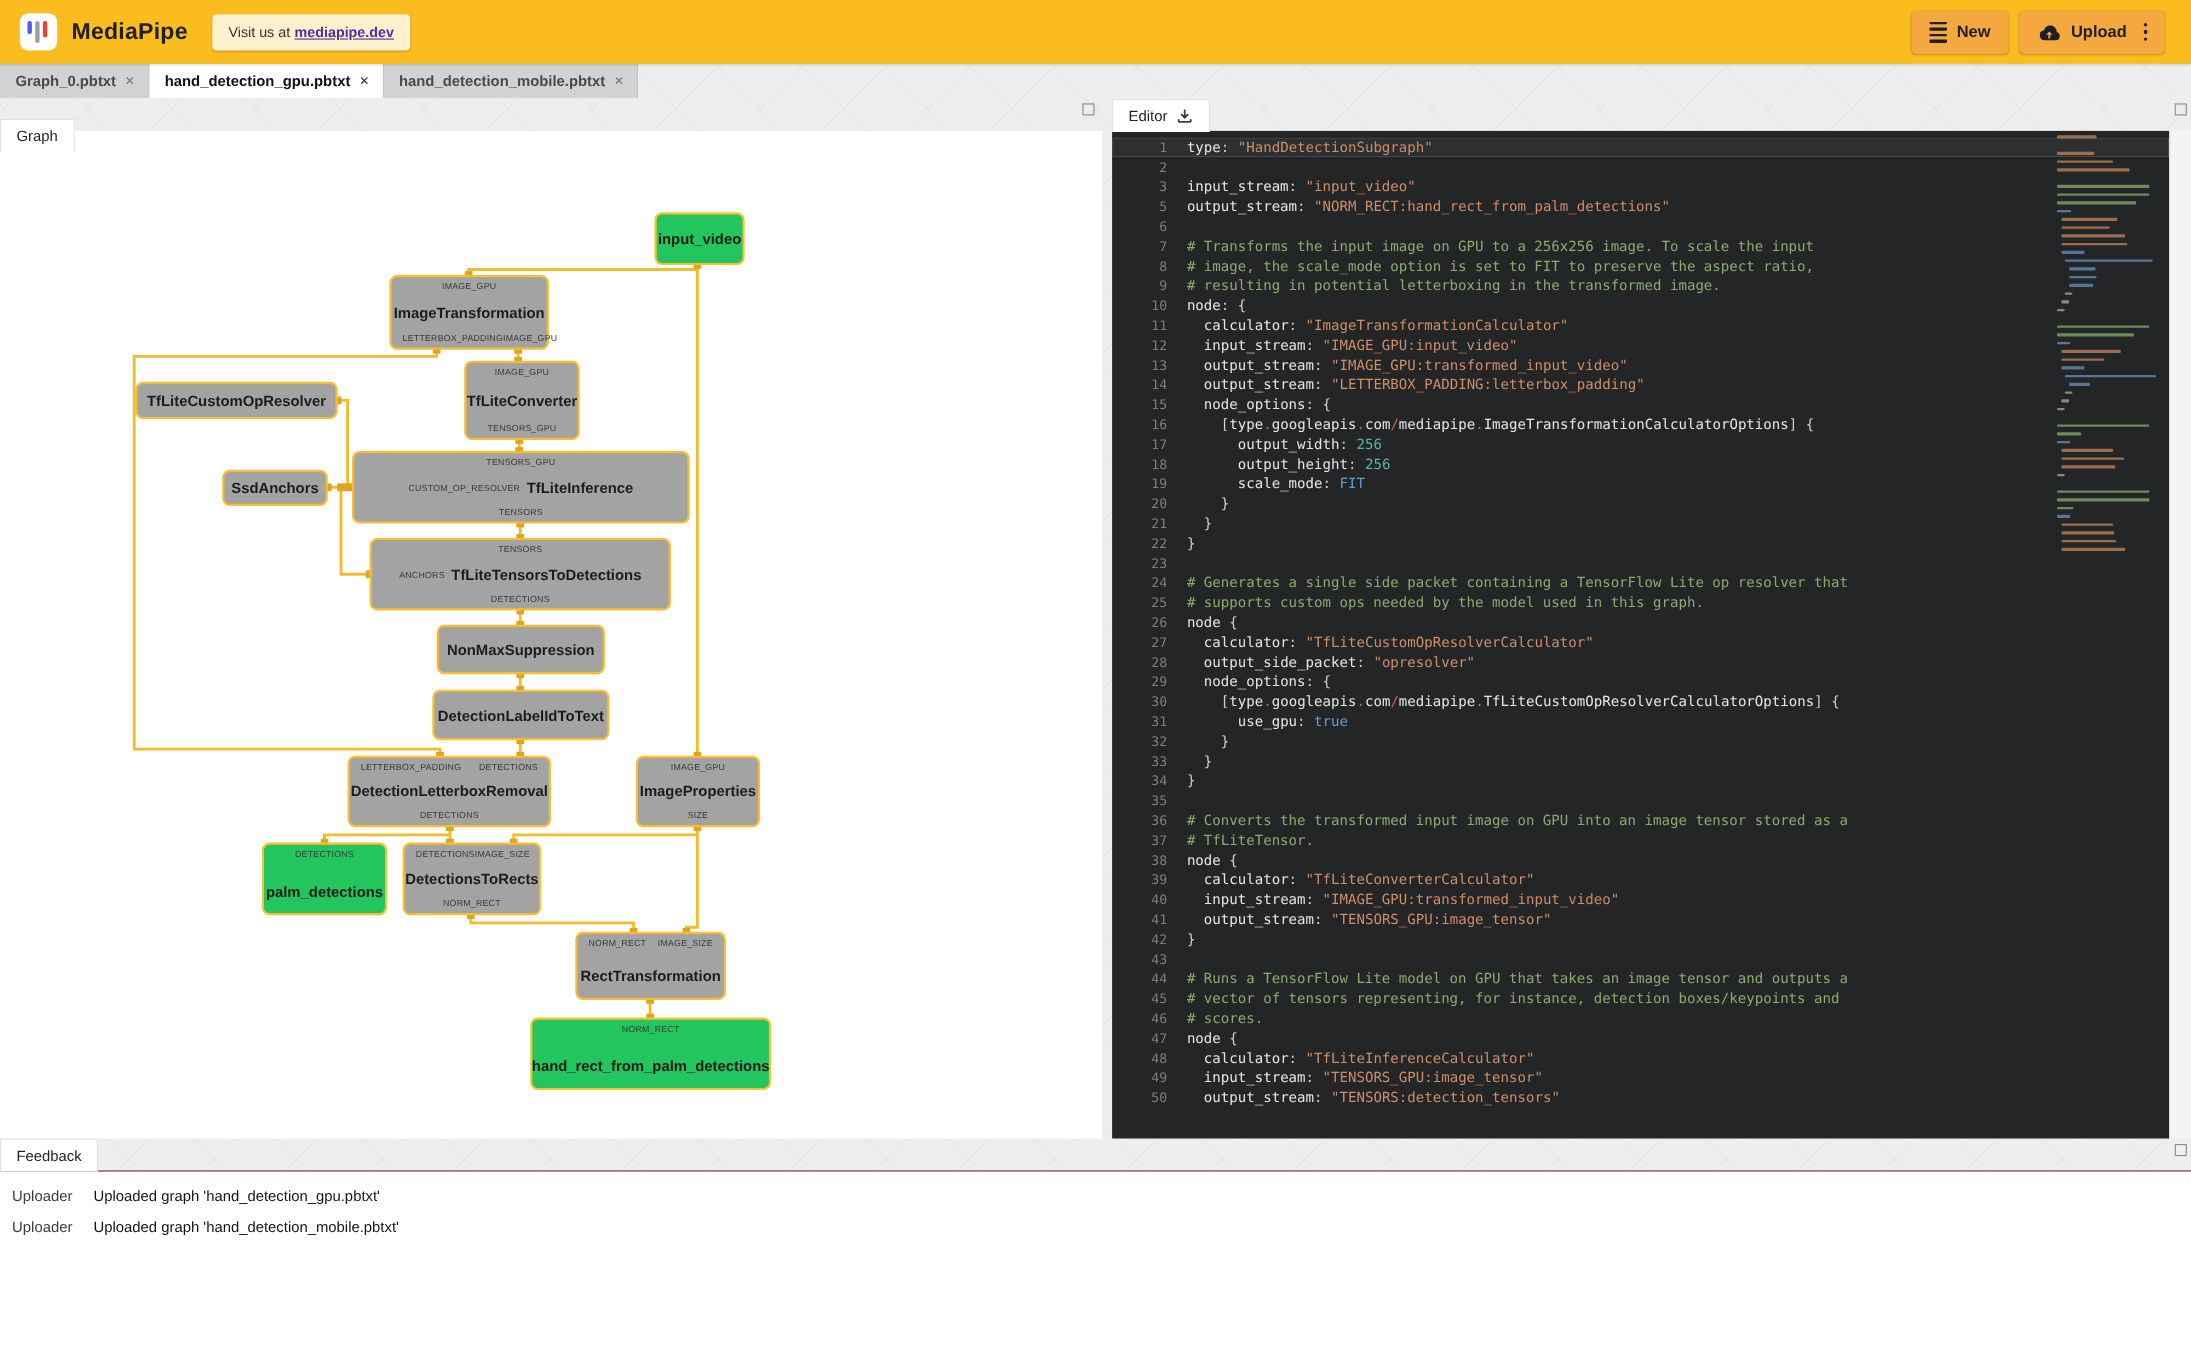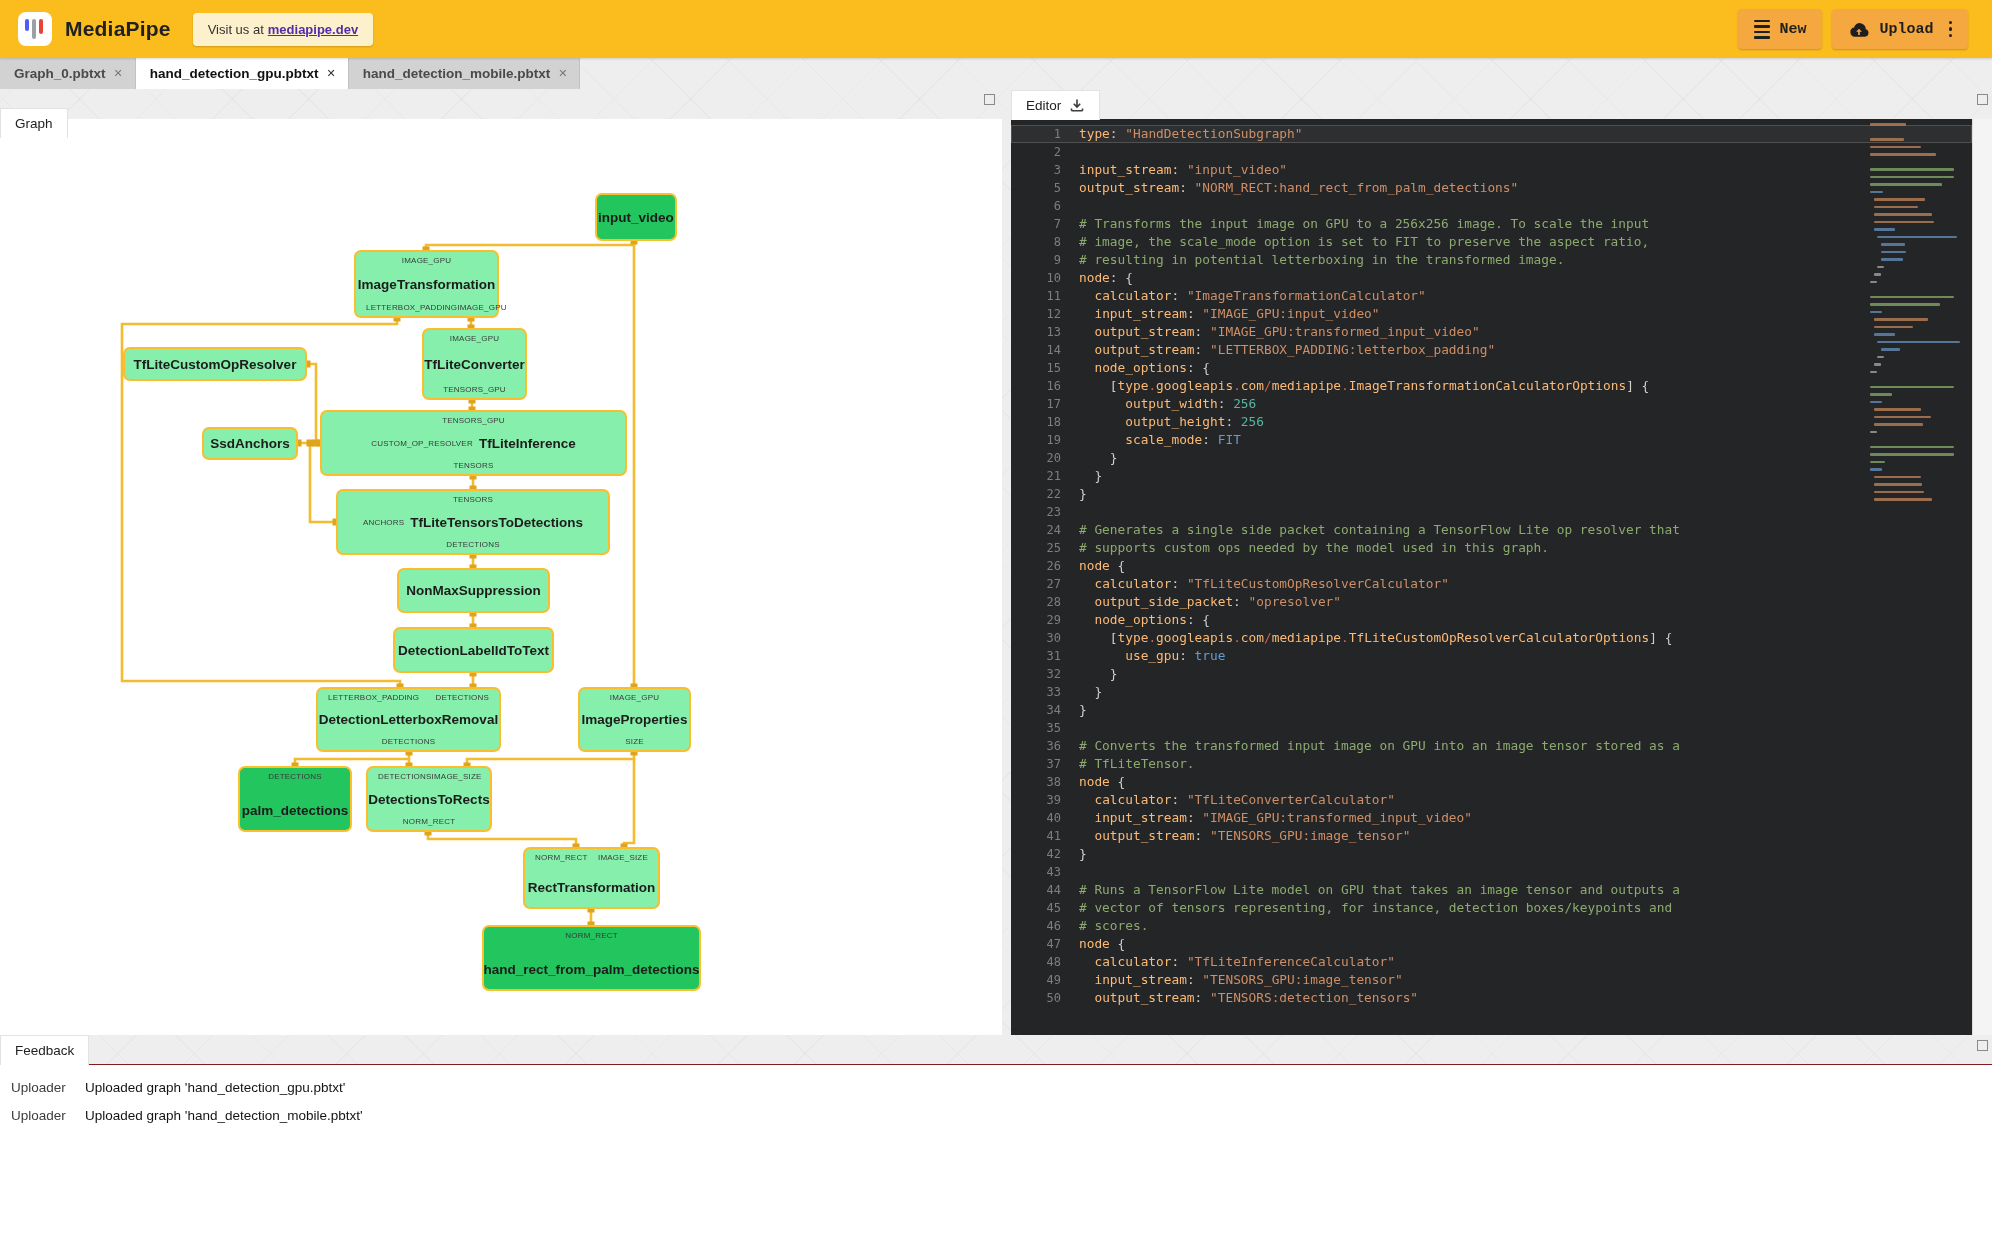--- a/index.html
+++ b/index.html
@@ -12,51 +12,51 @@
   .app-header{position:absolute;left:0;top:0;width:1992px;height:58px;background:#FBBD1E;display:flex;align-items:center;box-shadow:0 1px 2px rgba(0,0,0,.15);z-index:5}
   .logo{width:34px;height:34px;background:#fff;border-radius:8px;margin-left:18px;position:relative;flex:0 0 auto}
   .logo i{position:absolute;border-radius:2px}
   .logo .b1{left:7px;top:7px;width:4px;height:12px;background:#4D5DF5}
   .logo .b2{left:14px;top:7px;width:4px;height:20px;background:#9AA0A6}
   .logo .b3{left:21px;top:7px;width:4px;height:15px;background:#EA4335}
   .app-title{font-size:21px;font-weight:bold;color:#202124;margin-left:13px;letter-spacing:.2px}
   .visit-pill{margin-left:22px;background:#FCF1CC;border-radius:4px;padding:9px 15px;font-size:13px;color:#333;box-shadow:0 1px 2px rgba(0,0,0,.18)}
   .visit-pill a{color:#512DA8;font-weight:bold;text-decoration:underline;margin-left:4px}
   .hdr-actions{margin-left:auto;margin-right:24px;display:flex;gap:10px}
-  .hdr-btn{background:#F5A840;border:none;border-radius:4px;height:40px;display:flex;align-items:center;gap:9px;padding:0 16px;font-size:15px;font-weight:bold;color:#1F1F1F;box-shadow:0 1px 2px rgba(0,0,0,.22);cursor:pointer;font-family:Liberation Mono, monospace}
+  .hdr-btn{background:#F5A840;border:none;border-radius:4px;height:40px;display:flex;align-items:center;gap:9px;padding:0 16px;font-size:15px;font-weight:bold;color:#1F1F1F;box-shadow:0 1px 2px rgba(0,0,0,.22);cursor:pointer;font-family:Liberation Sans, sans-serif}
   .newicon{display:inline-flex;flex-direction:column;gap:3px}
   .newicon i{width:16px;height:2.5px;background:#1F1F1F;border-radius:1px}
   .kebab{display:inline-flex;flex-direction:column;gap:3px;margin-left:6px}
   .kebab i{width:3.5px;height:3.5px;border-radius:50%;background:#1F1F1F}
   
   .file-tabs{position:absolute;left:0;top:58px;height:31px;display:flex;z-index:4}
   .ftab{height:31px;display:flex;align-items:center;gap:8px;padding:0 12px 0 14px;background:#D2D2D2;font-size:13.5px;font-weight:bold;color:#4a4a4a;border-right:1px solid #c2c2c2;cursor:pointer;white-space:nowrap}
   .ftab .x{font-size:11px;color:#777;font-weight:normal}
   .ftab.active{background:#fff;color:#111}
   .ftab.active .x{color:#333}
   
   .ptab{position:absolute;background:#fff;border:1px solid #e2e2e2;border-bottom:none;display:flex;align-items:center;gap:8px;font-size:13.5px;color:#222;padding:0 14px;z-index:3}
   .maxicon{position:absolute;width:9px;height:9px;border:1.5px solid #8a8a8a;background:transparent;z-index:3}
   
   .graph-panel{position:absolute;left:0;top:119px;width:1002px;height:916px;background:#fff;overflow:hidden}
   .gsvg{position:absolute;left:0;top:0;pointer-events:none}
-  .gnode{position:absolute;background:#86efac;border:2px solid #FBBD2C;border-radius:7px;display:flex;flex-direction:column;justify-content:space-between;box-sizing:border-box;z-index:2}
+  .gnode{position:absolute;background:#a3a3a3;border:2px solid #FBBD2C;border-radius:7px;display:flex;flex-direction:column;justify-content:space-between;box-sizing:border-box;z-index:2}
   .gnode.filled{background:#22c55e;border-color:#FBC12D}
   .gnode.solo{justify-content:center}
   .ntitle{font-weight:bold;font-size:13.5px;color:#1c1c1c;text-align:center;white-space:nowrap;display:flex;align-items:center;justify-content:center;gap:6px}
   .port{font-size:8px;color:#3a3a3a;letter-spacing:.2px;white-space:nowrap;font-weight:normal}
   .ports{display:flex;justify-content:center;padding:4px 10px 0}
   .ports.bottom{padding:0 10px 4px}
   .ports.two{justify-content:space-between}
   
   .editor-panel{position:absolute;left:1011px;top:119px;width:961px;height:916px;background:#242527;overflow:hidden}
   .cline{height:18px;line-height:18px;white-space:pre;font-family:"DejaVu Sans Mono",monospace;font-size:12.8px;position:relative}
   .cline.current{background:#2d2f31;box-shadow:inset 0 0 0 1px #505050}
   .lnum{display:inline-block;width:50px;text-align:right;padding-right:18px;color:#7e7e7e;font-size:12px}
-  .tk{color:#fdba74}.ts{color:#CE8E66}.tc{color:#8CAA6E}.tp{color:#CFCFCF}.tn{color:#56B6A2}.tb{color:#649BD2}.td{color:#D9604C}
+  .tk{color:#e5e5e5}.ts{color:#CE8E66}.tc{color:#8CAA6E}.tp{color:#CFCFCF}.tn{color:#56B6A2}.tb{color:#649BD2}.td{color:#D9604C}
   .minimap{position:absolute;right:8px;top:4px;width:94px;height:560px}
   .mmline{position:absolute;height:2.5px;border-radius:1px;opacity:.85}
   .scroll-strip{position:absolute;left:1972px;top:119px;width:20px;height:916px;background:#F4F4F4;border-left:1px solid #ddd}
   
   .feedback-panel{position:absolute;left:0;top:1064px;width:1992px;height:178px;background:#fff;border-top:1px solid #7f1d1d}
   .fb-row{display:flex;align-items:center;height:28px;font-size:13.5px}
   .fb-src{width:62px;padding-left:11px;color:#3c3c3c}
   .fb-msg{color:#141414;padding-left:12px}
 </style>
 </head>

